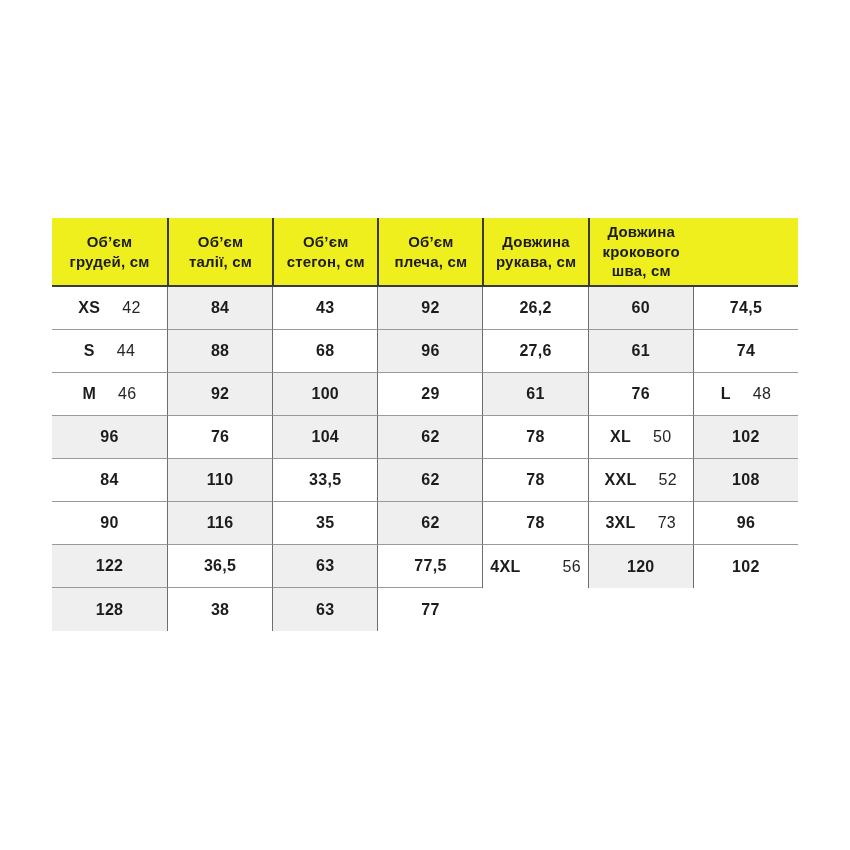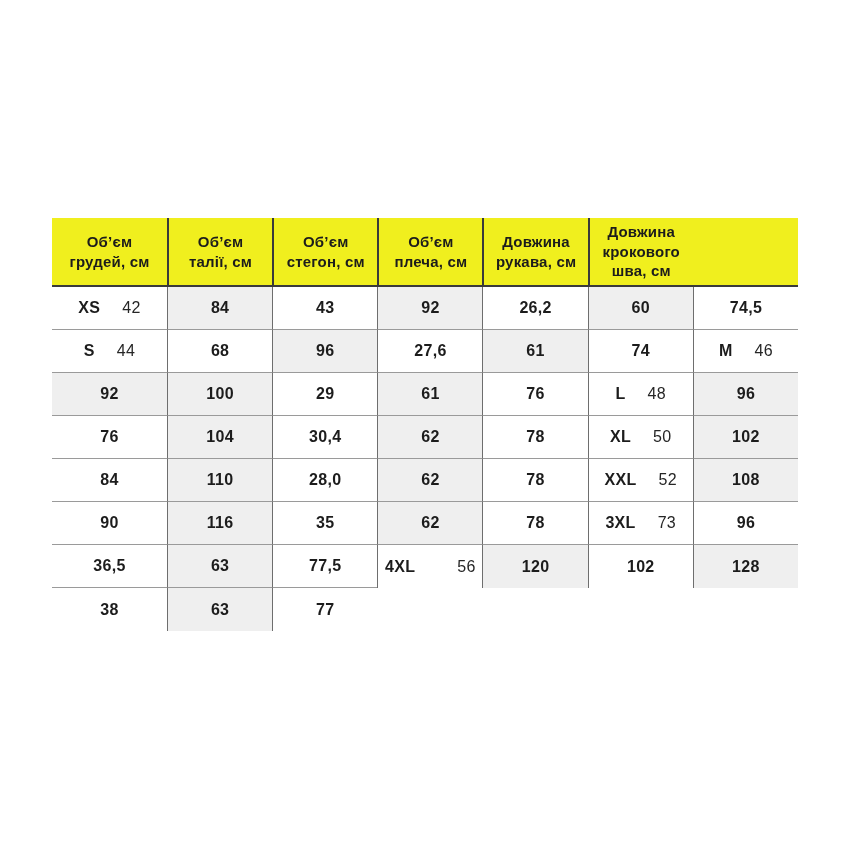--- a/index.html
+++ b/index.html
@@ -113,20 +113,21 @@
       <div class="cell">43</div>
       <div class="cell shade">92</div>
       <div class="cell">26,2</div>
       <div class="cell shade">60</div>
       <div class="cell">74,5</div>
 
       <div class="cell size">
         <span class="sz">S</span>
         <span class="sn">44</span>
       </div>
+      <div class="cell shade">88</div>
       <div class="cell">68</div>
       <div class="cell shade">96</div>
       <div class="cell">27,6</div>
       <div class="cell shade">61</div>
       <div class="cell">74</div>
 
       <div class="cell size">
         <span class="sz">M</span>
         <span class="sn">46</span>
       </div>
@@ -136,51 +137,51 @@
       <div class="cell shade">61</div>
       <div class="cell">76</div>
 
       <div class="cell size">
         <span class="sz">L</span>
         <span class="sn">48</span>
       </div>
       <div class="cell shade">96</div>
       <div class="cell">76</div>
       <div class="cell shade">104</div>
-      <div class="cell">30,4</div>
       <div class="cell shade">62</div>
       <div class="cell">78</div>
 
       <div class="cell size">
         <span class="sz">XL</span>
         <span class="sn">50</span>
       </div>
       <div class="cell shade">102</div>
       <div class="cell">84</div>
       <div class="cell shade">110</div>
-      <div class="cell">28,0</div>
+      <div class="cell">33,5</div>
       <div class="cell shade">62</div>
       <div class="cell">78</div>
 
       <div class="cell size">
         <span class="sz">XXL</span>
         <span class="sn">52</span>
       </div>
       <div class="cell shade">108</div>
       <div class="cell">90</div>
       <div class="cell shade">116</div>
       <div class="cell">35</div>
       <div class="cell shade">62</div>
       <div class="cell">78</div>
 
       <div class="cell size">
         <span class="sz">3XL</span>
         <span class="sn">73</span>
       </div>
       <div class="cell">96</div>
+      <div class="cell shade">122</div>
       <div class="cell">36,5</div>
       <div class="cell shade">63</div>
       <div class="cell">77,5</div>
 
       <div class="cell size">
         <span class="sz">4XL</span>
         <span class="sn">56</span>
       </div>
       <div class="cell shade">120</div>
       <div class="cell">102</div>

